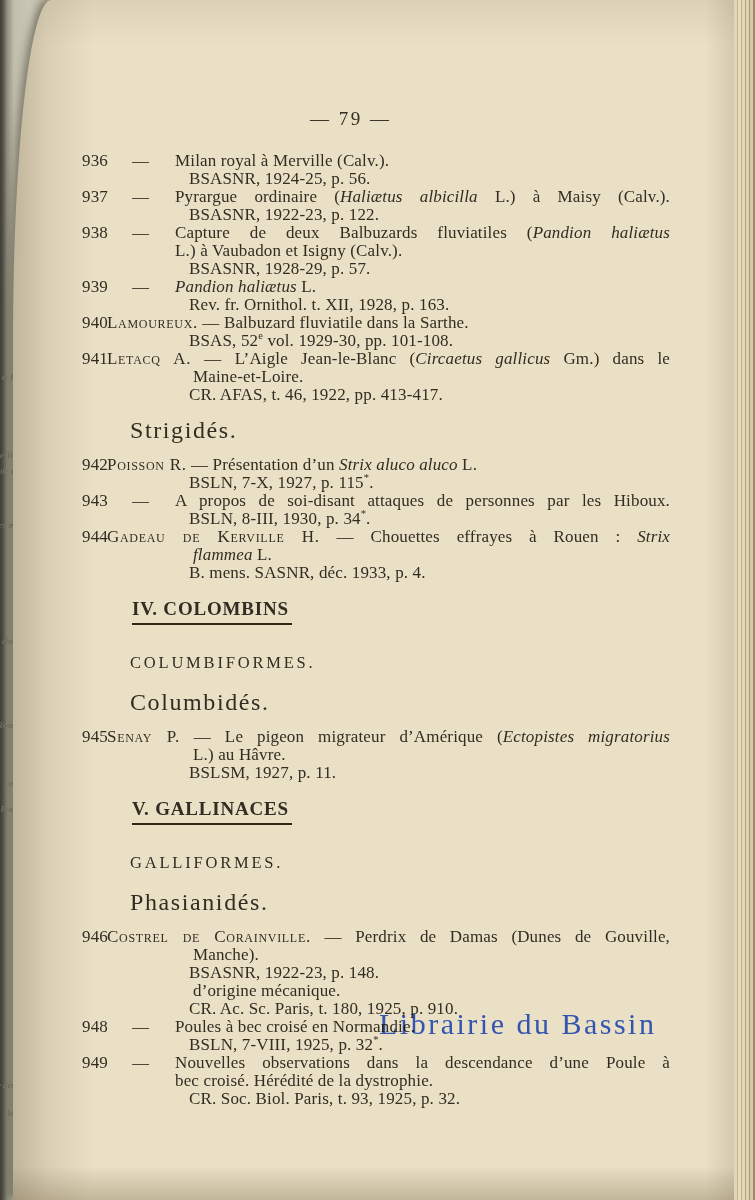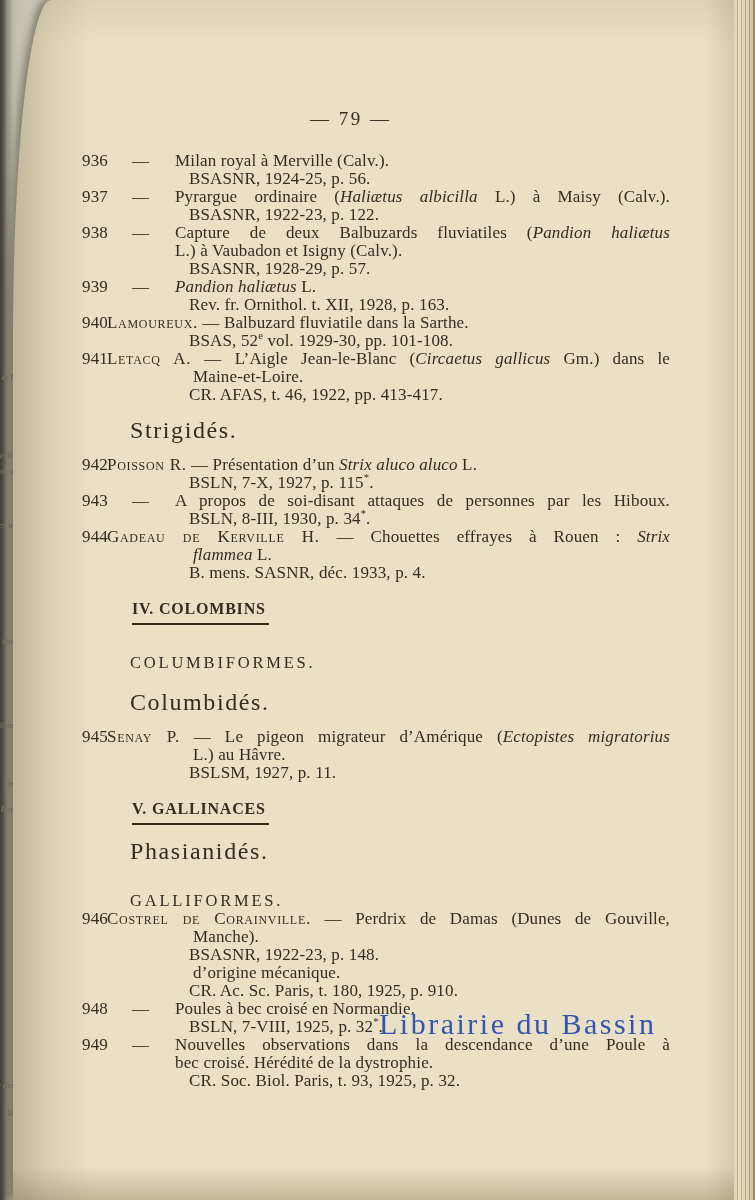--- a/index.html
+++ b/index.html
@@ -62,21 +62,21 @@
   .l-t.j{width:495px}
   .l-a.j{width:563px}
 
   .s-i{font-style:italic}
   .s-sc{font-variant:small-caps;letter-spacing:.7px}
   .s-sup{font-size:10.5px;vertical-align:super;line-height:0}
 
   .b-entry{margin-top:0}
   .b-h1{margin-top:15px;}
   .b-h1 .ht{
-    display:inline-block;margin-left:50px;font-weight:bold;font-size:16px;
+    display:inline-block;margin-left:50px;font-weight:bold;font-size:19px;
     letter-spacing:.8px;line-height:23px;padding:0 3px 3px 0;
     border-bottom:2.5px solid #2f2718;
   }
   .b-h2{margin-top:16px;}
   .b-h2 .ht{display:inline-block;margin-left:48px;font-size:16.5px;letter-spacing:2.8px;line-height:18px;margin-top:13px;}
   .b-h3{margin-top:17px;}
   .b-h3 .ht{display:inline-block;margin-left:48px;font-size:24px;letter-spacing:1.6px;line-height:18px;}
   .b-h2 + .b-h3{margin-top:21px}
   .b-h3 + .b-entry{margin-top:14px}
 
@@ -148,22 +148,22 @@
         </div>
         <div class="b b-h1"><span class="ht">IV. COLOMBINS</span></div>
         <div class="b b-h2"><span class="ht">COLUMBIFORMES.</span></div>
         <div class="b b-h3"><span class="ht">Columbidés.</span></div>
         <div class="b b-entry">
           <div class="line l-a j"><span class="num">945</span><span class="s-sc">Senay P.</span><span> — Le pigeon migrateur d’Amérique (</span><span class="s-i">Ectopistes migratorius</span></div>
           <div class="line l-w"><span>L.) au Hâvre.</span></div>
           <div class="line l-r"><span>BSLSM, 1927, p. 11.</span></div>
         </div>
         <div class="b b-h1"><span class="ht">V. GALLINACES</span></div>
+        <div class="b b-h2"><span class="ht">GALLIFORMES.</span></div>
         <div class="b b-h3"><span class="ht">Phasianidés.</span></div>
-        <div class="b b-h2"><span class="ht">GALLIFORMES.</span></div>
         <div class="b b-entry">
           <div class="line l-a j"><span class="num">946</span><span class="s-sc">Costrel de Corainville.</span><span> — Perdrix de Damas (Dunes de Gouville,</span></div>
           <div class="line l-w"><span>Manche).</span></div>
           <div class="line l-r"><span>BSASNR, 1922-23, p. 148.</span></div>
         </div>
         <div class="b b-entry">
           <div class="line l-w"><span>d’origine mécanique.</span></div>
           <div class="line l-r"><span>CR. Ac. Sc. Paris, t. 180, 1925, p. 910.</span></div>
         </div>
         <div class="b b-entry">

